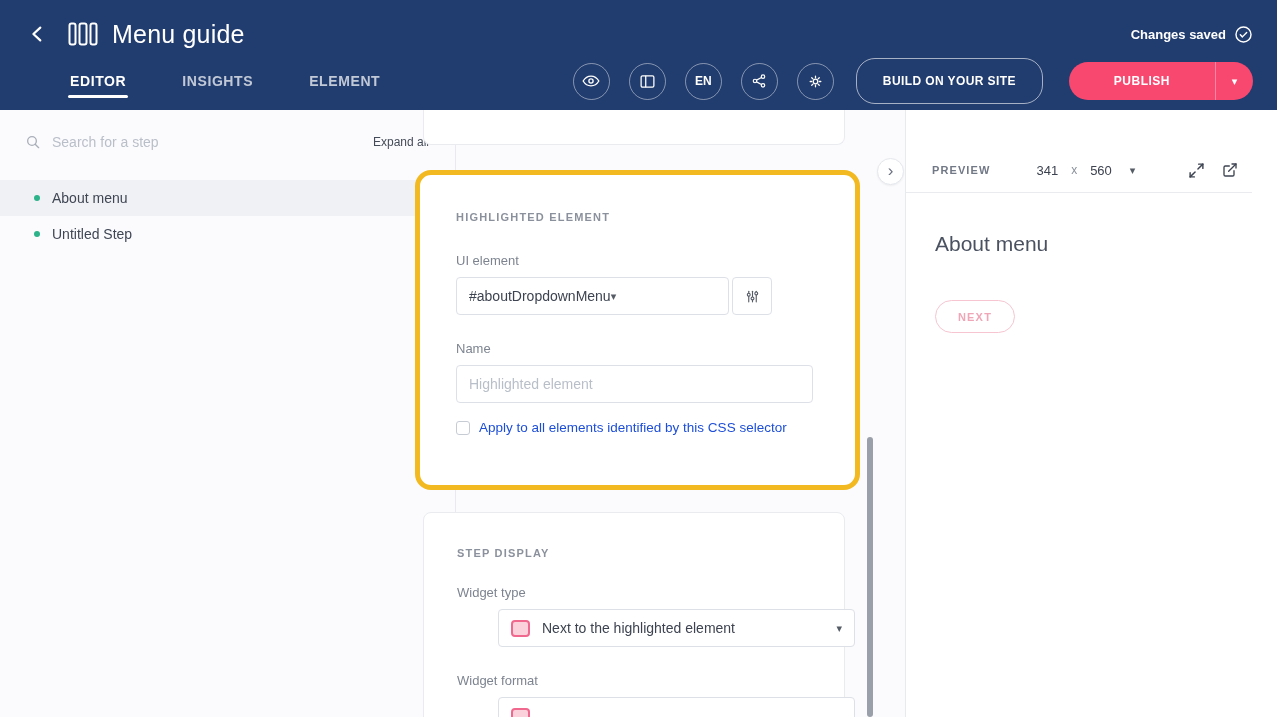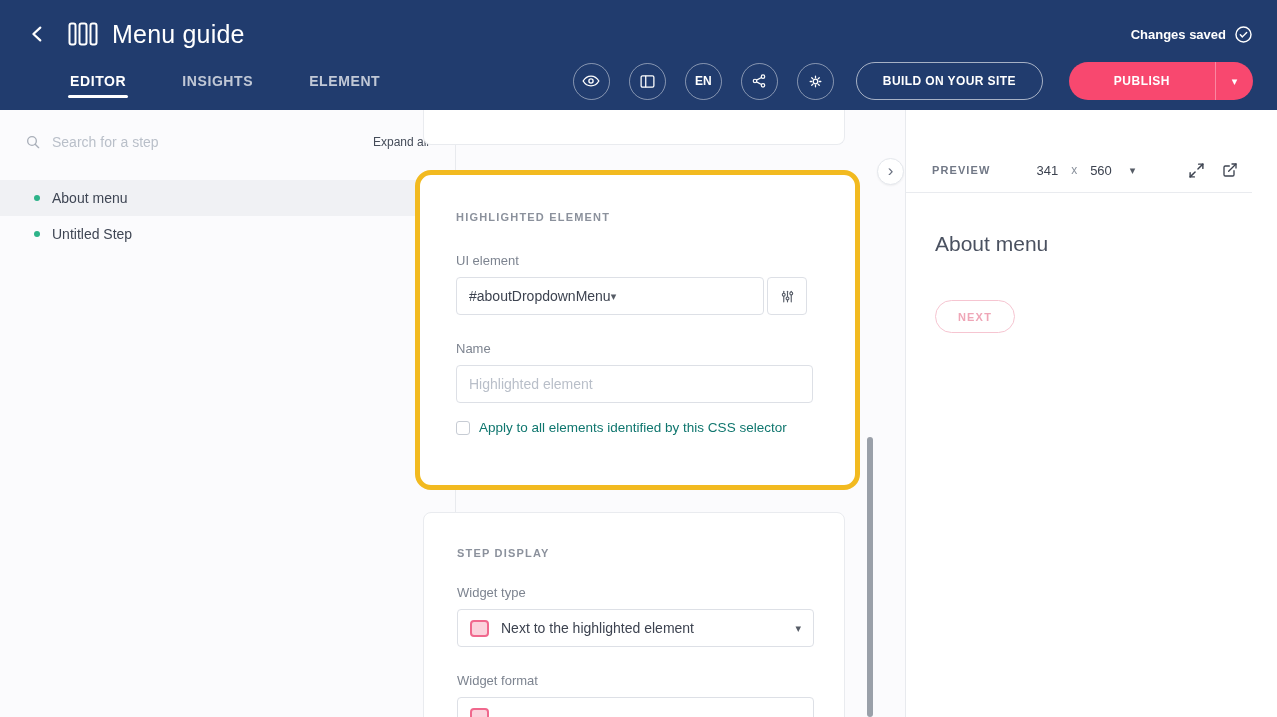--- a/index.html
+++ b/index.html
@@ -16,21 +16,21 @@
   .back-btn { width: 28px; height: 28px; display: flex; align-items: center; justify-content: center; cursor: pointer; }
   .logo { margin-left: 16px; display: flex; align-items: center; }
   .page-title { margin-left: 14px; font-size: 25px; font-weight: 500; letter-spacing: .2px; }
   .changes-saved { display: flex; align-items: center; gap: 8px; font-size: 13px; font-weight: 700; }
   .hrow2 { display: flex; align-items: center; height: 42px; padding: 0 24px; }
   .tabs { display: flex; gap: 56px; margin-left: 46px; }
   .tab { position: relative; font-size: 14px; font-weight: 700; letter-spacing: .6px; color: rgba(255,255,255,.72); cursor: pointer; }
   .tab.active { color: #fff; }
   .tab.active::after { content: ""; position: absolute; left: -2px; right: -2px; bottom: -9px; height: 3px; background: #fff; border-radius: 2px; }
   .circle-btn { width: 37px; height: 37px; border-radius: 50%; border: 1px solid rgba(255,255,255,.45); display: flex; align-items: center; justify-content: center; margin-left: 19px; cursor: pointer; font-size: 12px; font-weight: 700; }
-  .build-btn { margin-left: 22px; height: 38px; padding: 0 26px; display: flex; align-items: center; border: 1px solid rgba(255,255,255,.6); border-radius: 19px; font-size: 12px; font-weight: 700; letter-spacing: .4px; cursor: pointer; white-space: nowrap; }
+  .build-btn { margin-left: 22px; height: 46px; padding: 0 26px; display: flex; align-items: center; border: 1px solid rgba(255,255,255,.6); border-radius: 19px; font-size: 12px; font-weight: 700; letter-spacing: .4px; cursor: pointer; white-space: nowrap; }
   .publish { margin-left: 26px; display: flex; align-items: stretch; height: 38px; border-radius: 19px; overflow: hidden; background: #f8486f; cursor: pointer; }
   .publish-main { padding: 0 45px; display: flex; align-items: center; font-size: 12px; font-weight: 700; letter-spacing: .5px; }
   .publish-caret { width: 38px; display: flex; align-items: center; justify-content: center; border-left: 1px solid rgba(255,255,255,.35); font-size: 11px; }
 
   
   .sidebar { position: absolute; top: 110px; left: 0; width: 456px; bottom: 0; background: #fbfbfd; border-right: 1px solid #e8eaee; }
   .search-row { display: flex; align-items: center; padding: 24px 26px 16px 25px; gap: 11px; }
   .search-input { flex: 1; border: none; outline: none; background: transparent; font-size: 14px; color: #3f4654; font-family: inherit; min-width: 0; }
   .search-input::placeholder { color: #b9bfc9; }
   .expand-all { font-size: 12px; color: #454c59; cursor: pointer; white-space: nowrap; }
@@ -42,32 +42,32 @@
   
   .main { position: absolute; top: 110px; left: 400px; width: 505px; bottom: 0; overflow: hidden; }
   .card-top { position: absolute; left: 23px; top: 0; width: 422px; height: 35px; background: #fff; border: 1px solid #e9ebef; border-top: none; border-radius: 0 0 8px 8px; }
   .hl-card { position: absolute; left: 15px; top: 60px; width: 445px; height: 320px; background: #fff; border: 5px solid #f2ba20; border-radius: 16px; padding: 36px 36px; }
   .section-title { font-size: 11px; font-weight: 700; letter-spacing: 1.2px; color: #8b919c; }
   .field-label { font-size: 13px; color: #7d8490; }
   .label-ui { margin-top: 30px; }
   .label-name { margin-top: 26px; }
   .select-row { display: flex; gap: 3px; margin-top: 9px; }
   .select { height: 38px; border: 1px solid #dde0e6; border-radius: 4px; background: #fff; display: flex; align-items: center; padding: 0 12px; font-size: 14px; color: #3d4350; cursor: pointer; }
-  .ui-select { width: 308px; }
+  .ui-select { width: 273px; }
   .caret { font-size: 11px; color: #565c66; line-height: 1; }
   .sliders-btn { width: 40px; height: 38px; border: 1px solid #dde0e6; border-radius: 4px; background: #fff; display: flex; align-items: center; justify-content: center; cursor: pointer; flex: none; }
   .text-input { margin-top: 9px; width: 357px; height: 38px; border: 1px solid #dde0e6; border-radius: 4px; padding: 0 12px; font-size: 14px; color: #3f4654; font-family: inherit; outline: none; display: block; background: #fff; }
   .text-input::placeholder { color: #b9bfc9; }
   .checkbox-row { margin-top: 17px; display: flex; align-items: center; gap: 9px; }
   .checkbox { width: 14px; height: 14px; border: 1px solid #c7ccd4; border-radius: 3px; background: #fff; cursor: pointer; flex: none; }
-  .checkbox-label { font-size: 13.5px; color: #0f766e; }
+  .checkbox-label { font-size: 13.5px; color: #1d4ed8; }
 
   .sd-card { position: absolute; left: 23px; top: 402px; width: 422px; height: 330px; background: #fff; border: 1px solid #e9ebef; border-radius: 8px; padding: 34px 33px; }
   .sd-card .field-label { margin-top: 26px; }
-  .wt-select { width: 357px; margin-top: 9px; gap: 12px; }
+  .wt-select { width: 357px; margin-top: 9px; gap: 12px; margin-left: 41px; }
   .widget-icon { width: 19px; height: 17px; border: 2px solid #f0688d; border-radius: 4px; background: #fbd2dc; flex: none; }
 
   .scrollbar { position: absolute; left: 467px; top: 327px; width: 6px; height: 280px; background: #9aa0a9; border-radius: 3px; cursor: pointer; }
 
   .collapse-btn { position: absolute; left: 877px; top: 158px; width: 27px; height: 27px; border-radius: 50%; background: #fff; border: 1px solid #e4e7ec; display: flex; align-items: center; justify-content: center; color: #6a7180; font-size: 17px; line-height: 1; cursor: pointer; z-index: 6; box-shadow: 0 1px 2px rgba(0,0,0,.05); padding-bottom: 3px; }
 
   
   .preview { position: absolute; top: 110px; left: 905px; right: 0; bottom: 0; background: #fff; border-left: 1px solid #e8eaee; }
   .preview-header { display: flex; align-items: center; height: 45px; margin-top: 38px; padding: 0 14px 0 26px; width: 346px; border-bottom: 1px solid #e9ebef; }
   .preview-title { font-size: 11px; font-weight: 700; letter-spacing: 1.1px; color: #717886; }

